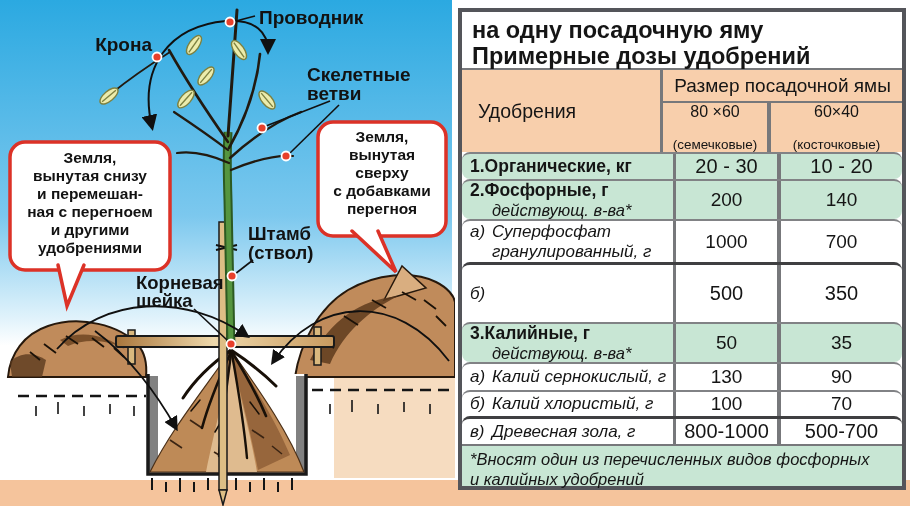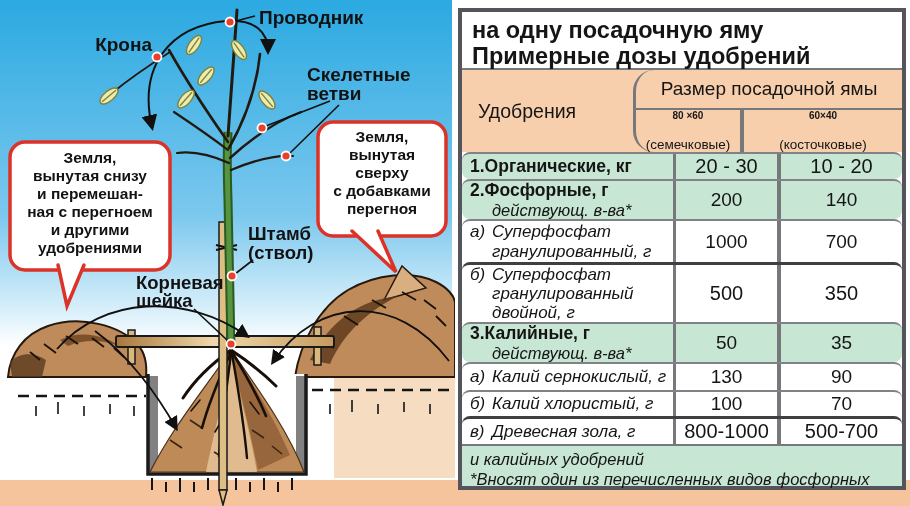--- a/index.html
+++ b/index.html
@@ -6,27 +6,27 @@
   body{width:910px;height:506px;position:relative;overflow:hidden;background:#ffffff;
        font-family:"Liberation Sans",sans-serif;}
   .footer-strip{position:absolute;left:0;top:480px;width:910px;height:26px;background:#F5C49C;z-index:0;}
   .diagram-svg{position:absolute;left:0;top:0;z-index:1;}
   .right-panel{position:absolute;left:455px;top:0;width:455px;height:506px;z-index:1;}
   .tframe{position:absolute;left:3px;top:8px;width:448px;height:482px;box-sizing:border-box;
           border:4px solid #54555A;background:#fff;color:#151515;}
   .t-title{height:56px;box-sizing:border-box;padding:5px 0 0 10px;font-weight:700;font-size:23.5px;line-height:1.12;}
   .t-header{height:84px;box-sizing:border-box;display:flex;border-top:2px solid #77787B;background:#F8CFAC;}
   .hc-label{flex:1;display:flex;align-items:center;box-sizing:border-box;padding-left:16px;font-size:19.5px;}
-  .hc-right{width:269px;box-sizing:border-box;border-left:3px solid #77787B;display:flex;flex-direction:column;border-radius:21px;}
+  .hc-right{width:242px;box-sizing:border-box;border-left:3px solid #77787B;display:flex;flex-direction:column;}
   .hc-span{height:42px;box-sizing:border-box;display:flex;align-items:center;justify-content:center;
            text-align:center;font-size:19px;line-height:1.05;border-bottom:2px solid #77787B;padding:0 6px;}
   .hc-sub{flex:1;display:flex;}
   .hc-cell{width:104px;box-sizing:border-box;display:flex;flex-direction:column;align-items:center;justify-content:center;}
   .hc-cell.c2{flex:1;border-left:4px solid #77787B;}
-  .hc-cell .sz{font-weight:700;font-size:10px;}
+  .hc-cell .sz{font-weight:400;font-size:16px;}
   .hc-cell .tp{font-size:13.5px;margin-top:16px;}
   .trow{display:flex;box-sizing:border-box;border-top:2px solid #818285;border-radius:8px;}
   .trow.heavy{border-top:3px solid #3F3F41;}
   .trow.green{background:#C8E6D4;}
   .c-label{flex:1;box-sizing:border-box;display:flex;flex-direction:column;justify-content:center;
            padding:1px 4px 1px 8px;font-size:17px;line-height:1.13;}
   .c-label .main{white-space:nowrap;}
   .cat .c-label .main{font-weight:700;font-size:17.5px;white-space:normal;}
   .subline{font-style:italic;font-weight:400;font-size:16.5px;padding-left:22px;}
   .sub-row .c-label{font-style:italic;}
@@ -278,21 +278,20 @@
           </div>
       </div>
       <div class="c-v v1">1000</div>
       <div class="c-v v2">700</div>
     </div>
 
     <div class="trow sub-row bold-vals heavy h60">
       <div class="c-label">
         <div class="main">
             <span class="pfx">б)</span>
-            <span class="lblwrap">Суперфосфат гранулированный двойной, г</span>
           </div>
       </div>
       <div class="c-v v1">500</div>
       <div class="c-v v2">350</div>
     </div>
 
     <div class="trow green cat h40">
       <div class="c-label">
         <div class="main"><span class="pfx">3.</span><span>Калийные, г</span></div>
         <div class="subline">действующ. в-ва*</div>
@@ -328,18 +327,18 @@
         <div class="main">
             <span class="pfx">в)</span>
             <span class="lblwrap">Древесная зола, г</span>
           </div>
       </div>
       <div class="c-v v1">800-1000</div>
       <div class="c-v v2">500-700</div>
     </div>
 
     <div class="t-foot">
+      <div>*Вносят один из перечисленных видов фосфорных</div>
       <div>и калийных удобрений</div>
-      <div>*Вносят один из перечисленных видов фосфорных</div>
     </div>
 
   </div>
 </div>
 
 </body></html>

